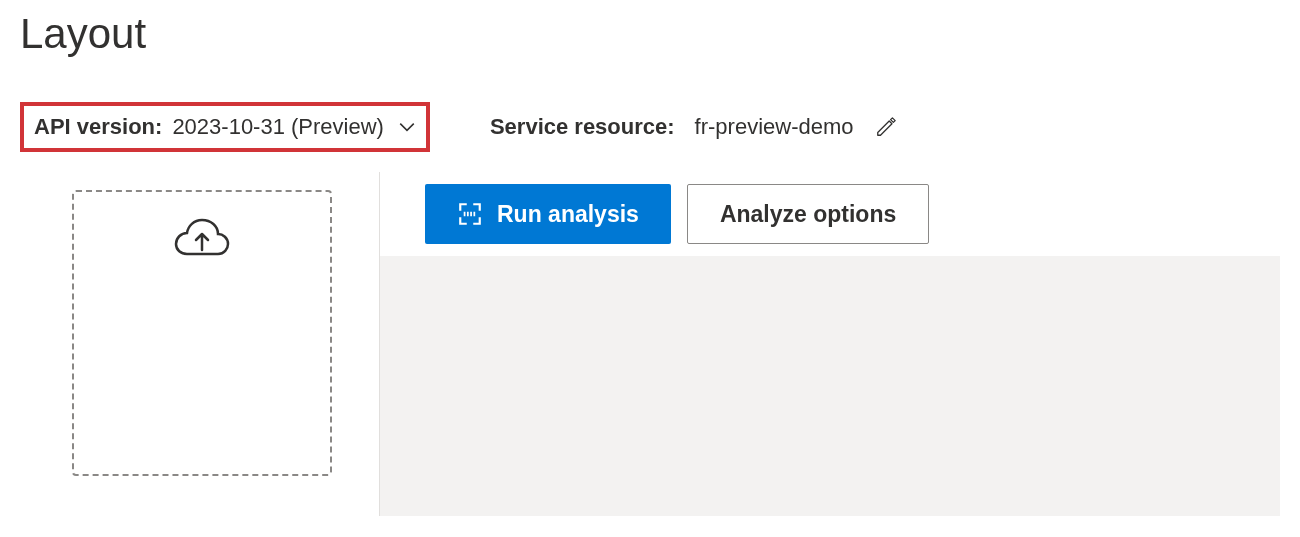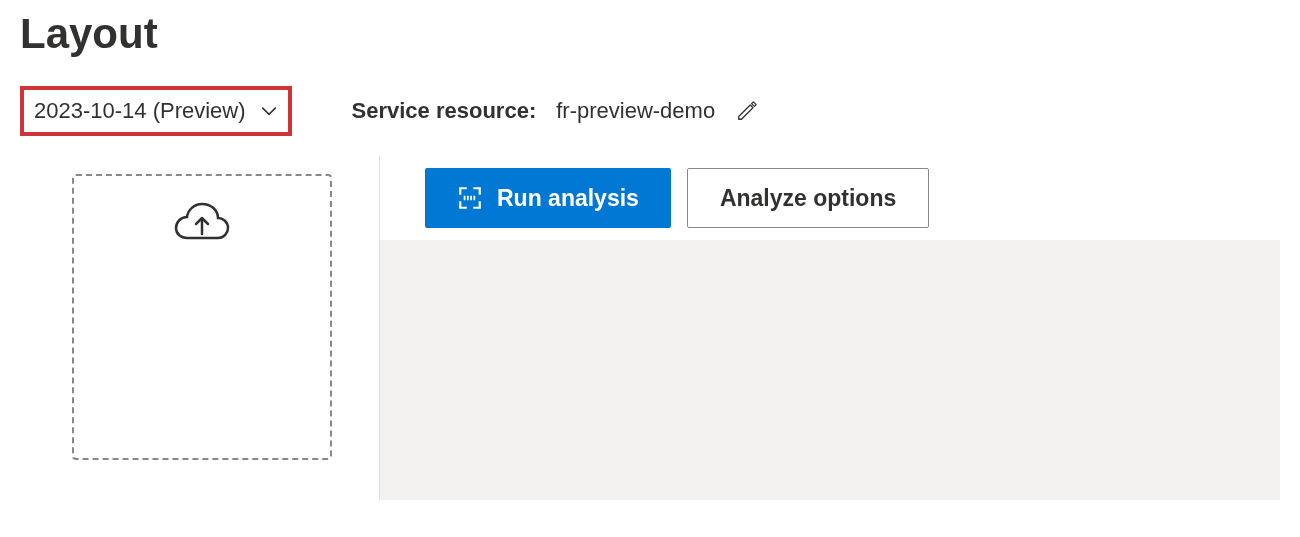--- a/index.html
+++ b/index.html
@@ -8,22 +8,22 @@
       box-sizing: border-box;
     }
     body {
       font-family: "Segoe UI", -apple-system, sans-serif;
       background: #ffffff;
       color: #323130;
       padding: 10px 20px 0 20px;
     }
     .page-title {
       font-size: 42px;
-      font-weight: 700;
-      margin-bottom: 28px;
+      font-weight: 400;
+      margin-bottom: 44px;
       margin-left: 0;
     }
     .info-bar {
       display: flex;
       align-items: center;
       gap: 60px;
       margin-bottom: 20px;
     }
     .api-version-group {
       display: inline-flex;
@@ -149,21 +149,22 @@
       justify-content: center;
     }
   </style>
 </head>
 <body>
 
 <h1 class="page-title">Layout</h1>
 
 <div class="info-bar">
   <div class="api-version-group">
-    <span class="info-value">2023-10-14 (Preview)</span>
+    <span class="info-label">API version:</span>
+    <span class="info-value">2023-10-31 (Preview)</span>
     <span class="chevron">
       <svg width="18" height="18" viewBox="0 0 16 16" fill="none">
         <path d="M2 5 L8 11 L14 5" stroke="#323130" stroke-width="1.4" fill="none"></path>
       </svg>
     </span>
   </div>
 
   <div class="service-resource-group">
     <span class="info-label">Service resource:</span>
     <span class="info-value">fr-preview-demo</span>

